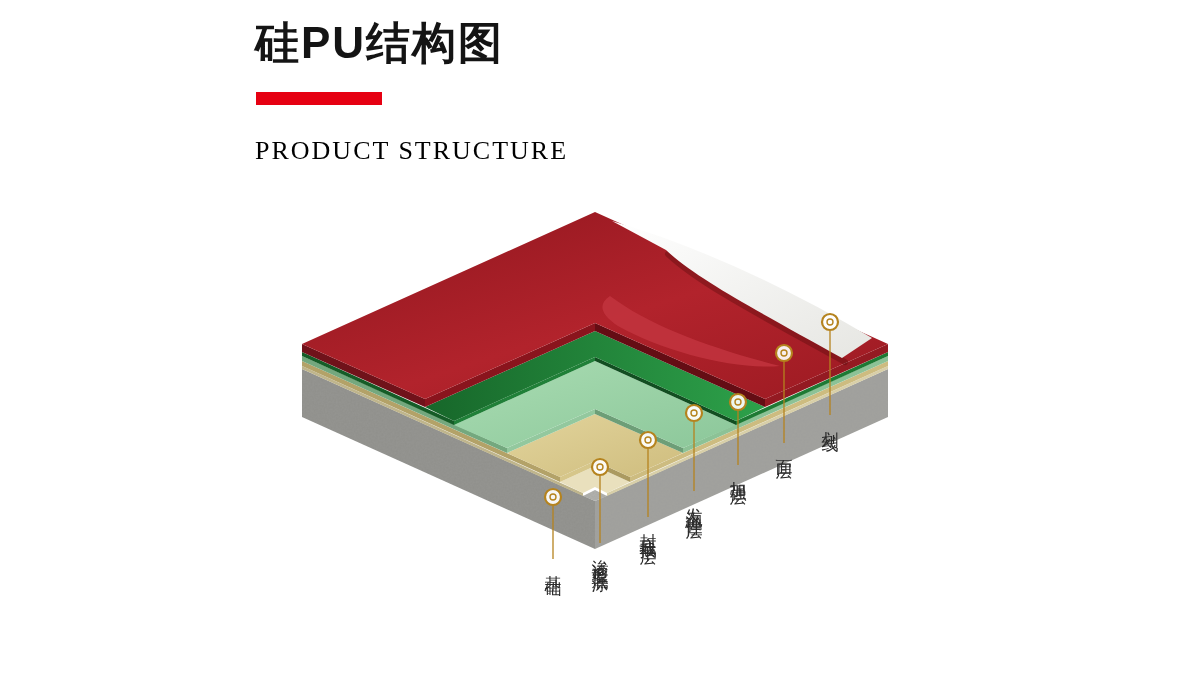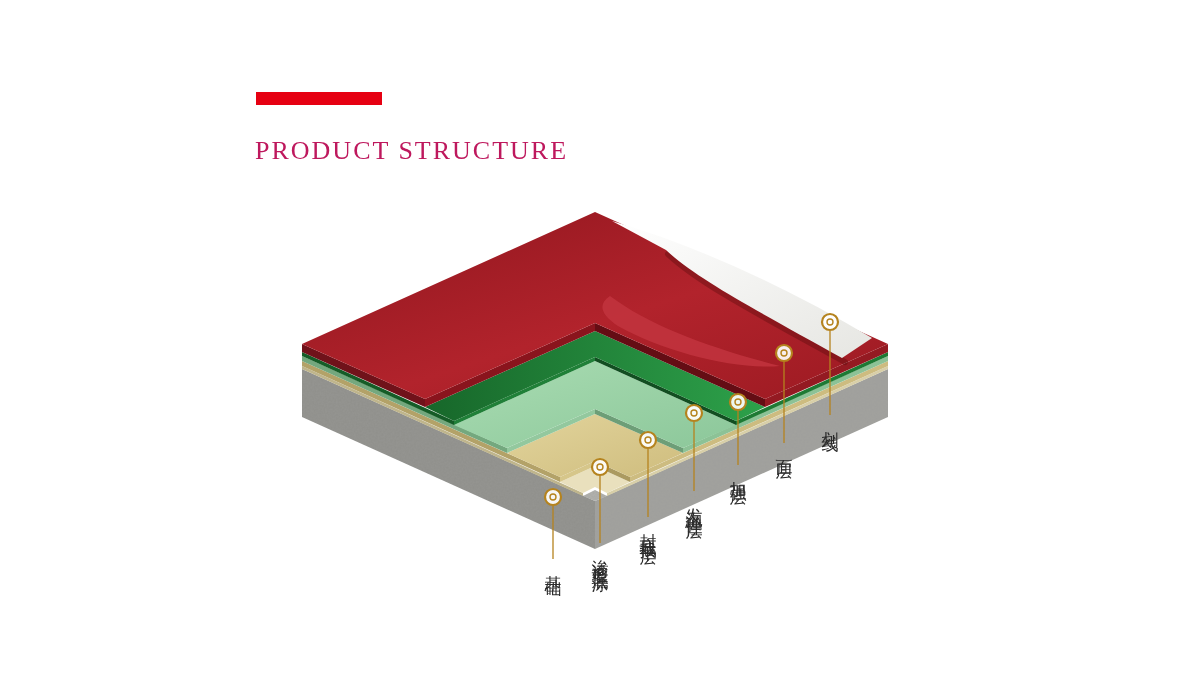--- a/index.html
+++ b/index.html
@@ -12,34 +12,35 @@
     font-size:44px;font-weight:800;letter-spacing:2px;color:#141414;
     font-family:"Liberation Sans",sans-serif;
   }
   .accent-bar{
     position:absolute;left:256px;top:92px;width:126px;height:13px;
     background:#e60012;
   }
   .subtitle{
     position:absolute;left:255px;top:136px;
     font-family:"Liberation Serif",serif;
-    font-size:26px;color:#be185d;letter-spacing:2px;
+    font-size:26px;color:#000000;letter-spacing:2px;
   }
   .diagram-svg{position:absolute;left:0;top:0;}
   .layer-label{
     position:absolute;transform:translateX(-50%);
     writing-mode:vertical-rl;text-orientation:upright;
     font-size:17px;letter-spacing:4px;color:#2b2b2b;white-space:nowrap;
   }
 </style>
 </head>
 <body>
 
 <div class="canvas">
 
+  <h1 class="page-title">硅PU结构图</h1>
   <div class="accent-bar"></div>
   <div class="subtitle">PRODUCT STRUCTURE</div>
 
   <svg class="diagram-svg" width="1200" height="693" viewBox="0 0 1200 693">
     <defs>
       <linearGradient id="redTop" x1="0" y1="0" x2="1" y2="1">
         <stop offset="0" stop-color="#8e151d"></stop>
         <stop offset="0.55" stop-color="#b2232c"></stop>
         <stop offset="1" stop-color="#9c1a22"></stop>
       </linearGradient>

